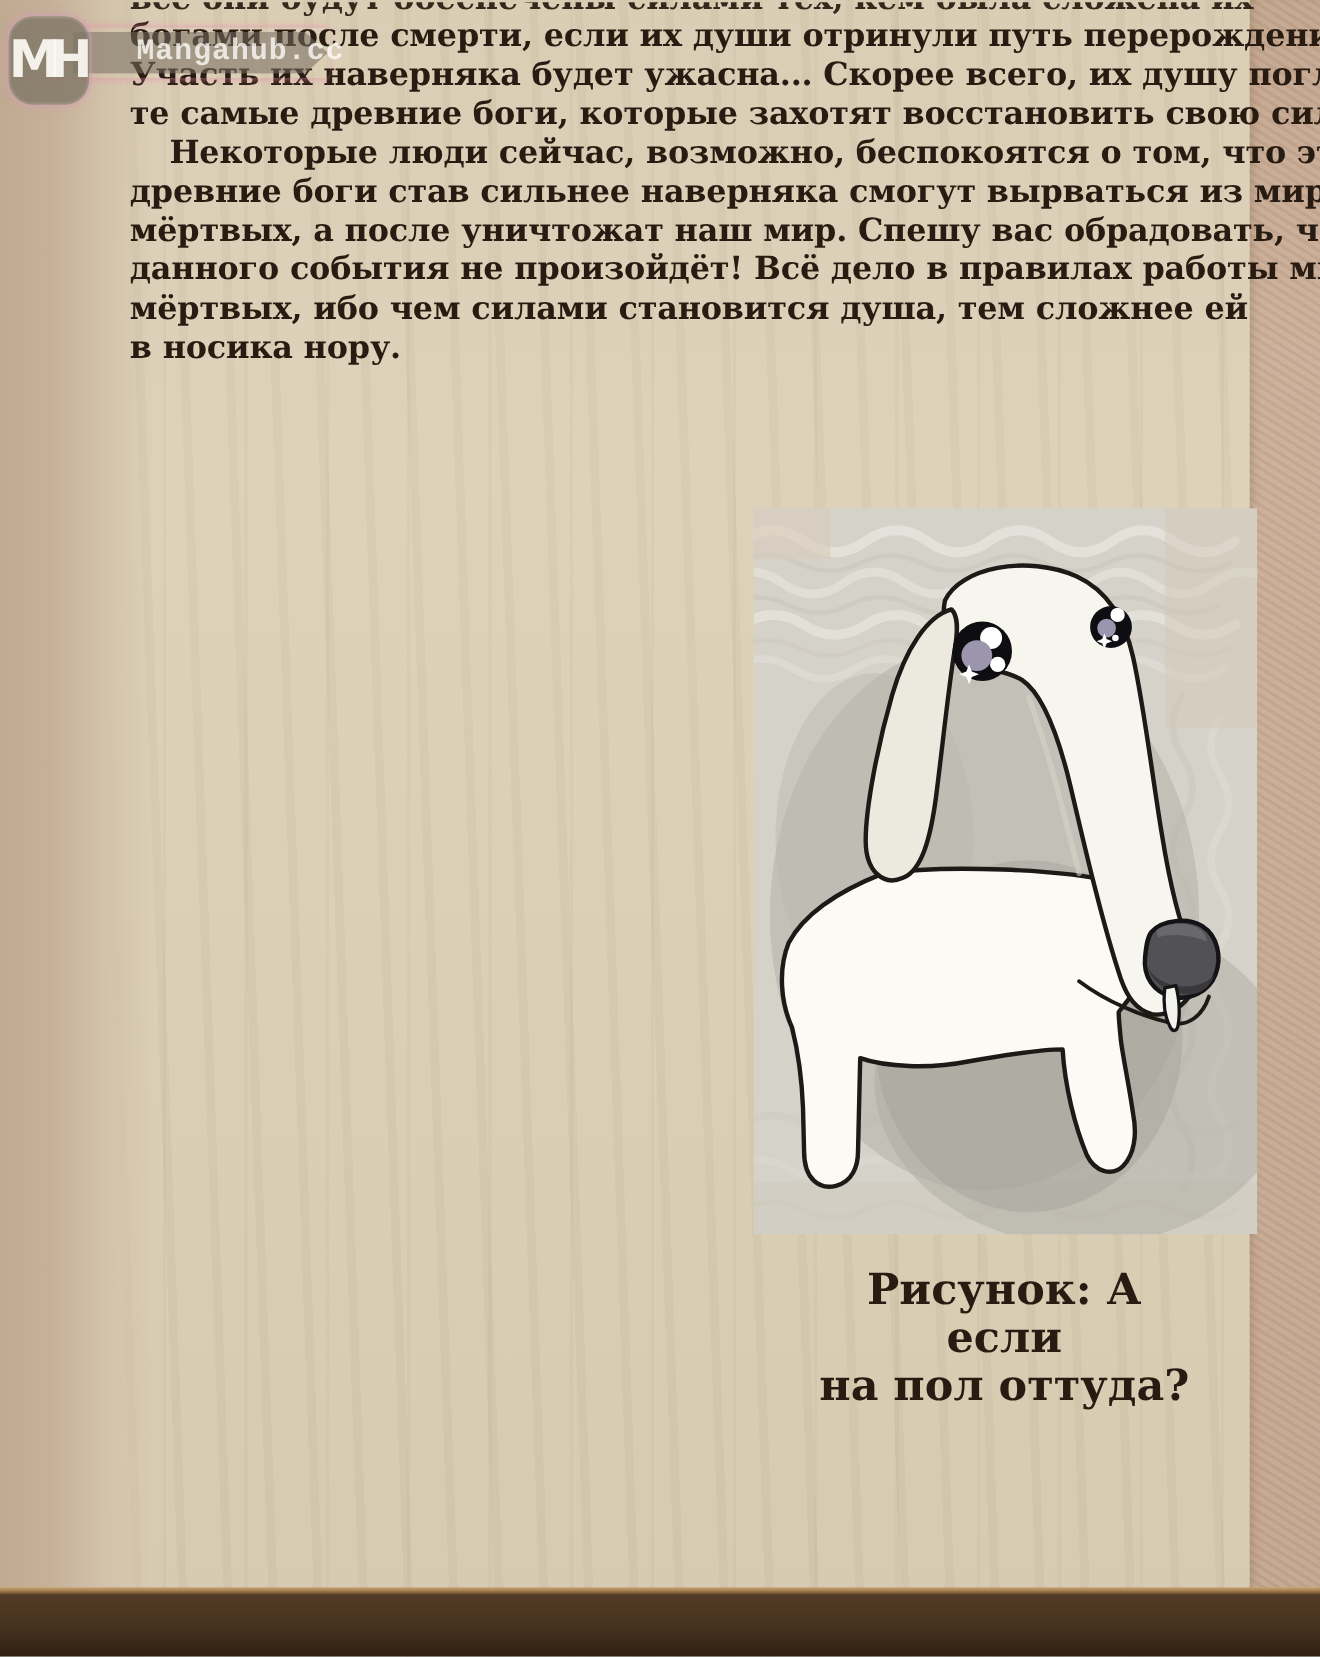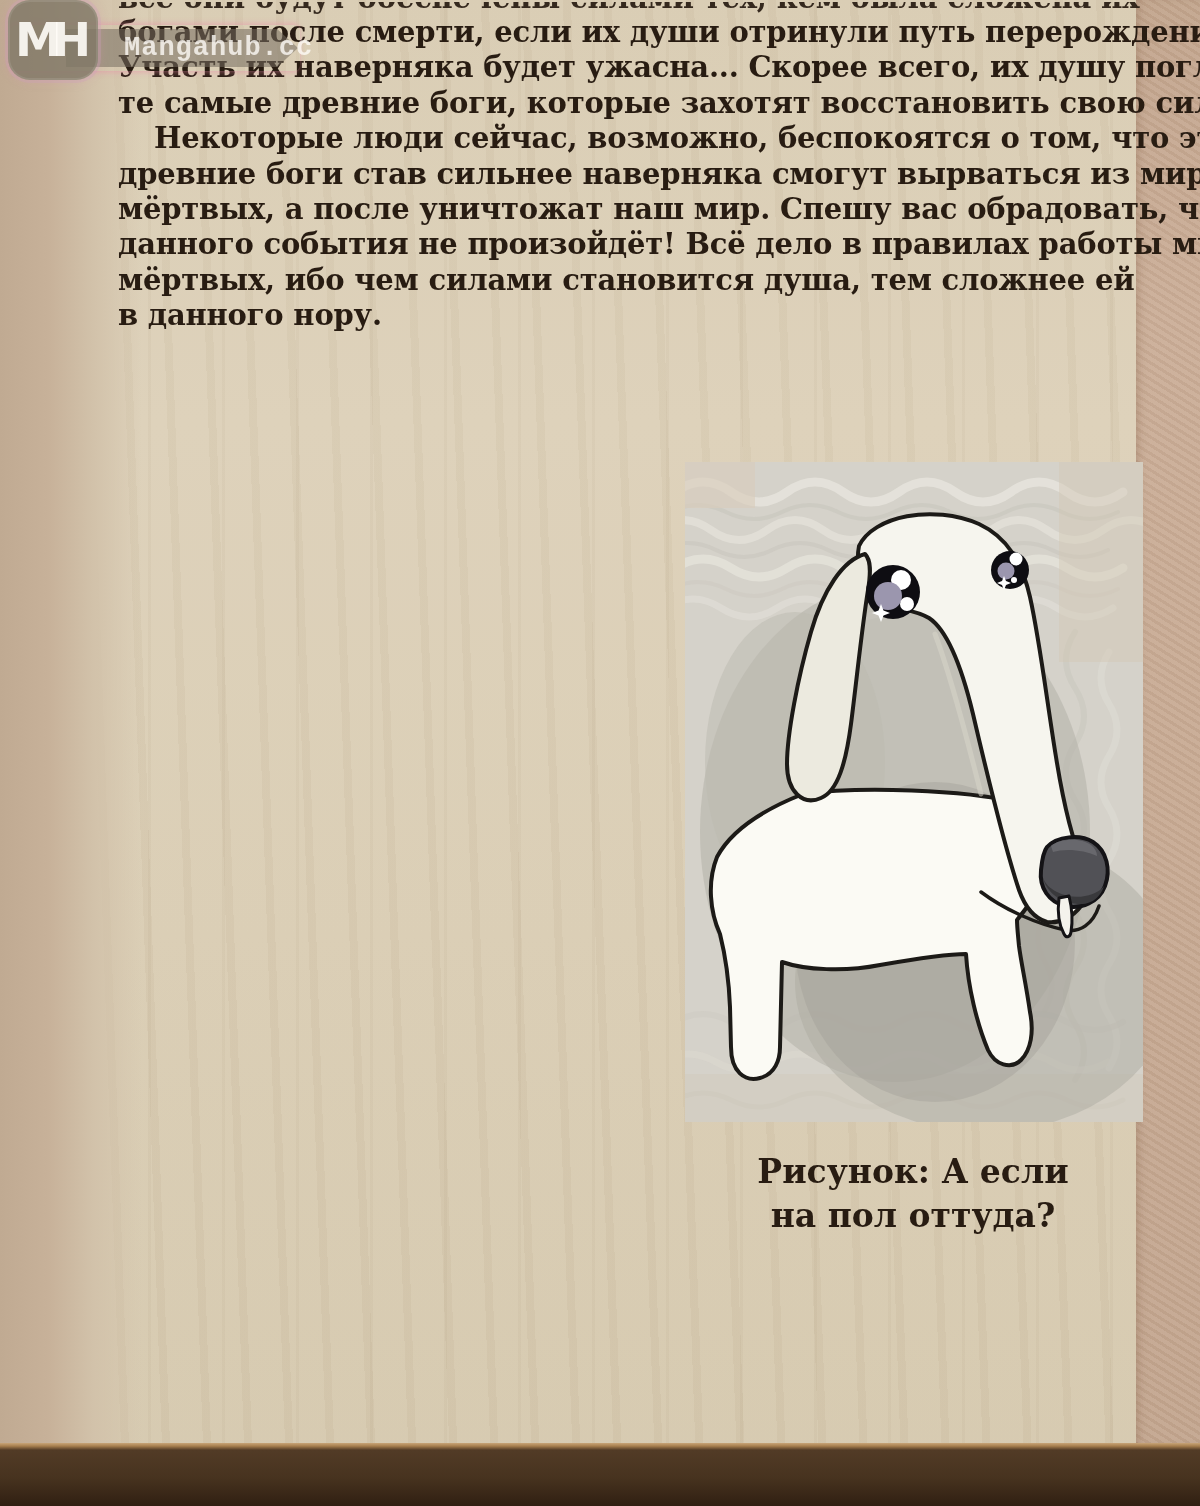--- a/index.html
+++ b/index.html
@@ -33,21 +33,21 @@
   .line{
     font-weight:700;font-size:29px;line-height:35.4px;white-space:nowrap;
     color:#281c12;letter-spacing:-0.2px;
   }
   .line.indent{padding-left:36px;}
   .line.clipped{height:13px;overflow:hidden;}
   .line.clipped span{display:block;transform:translateY(-21px);opacity:.92;}
   
   .caption{
     position:absolute;left:733px;top:1150px;width:360px;text-align:center;
-    font-weight:700;font-size:33px;line-height:44px;color:#281c12;
+    font-weight:700;font-size:39px;line-height:44px;color:#281c12;
   }
   
   .illustration{position:absolute;left:685px;top:462px;width:458px;height:660px;}
   .illustration svg{display:block;width:100%;height:100%;}
   
   .watermark{position:absolute;left:0;top:0;width:320px;height:100px;}
   .wm-ribbon{
     position:absolute;left:66px;top:29px;width:232px;height:38px;
     background:rgba(118,110,96,.55);
     clip-path:polygon(0 0,91% 0,100% 50%,91% 100%,0 100%);
@@ -58,25 +58,25 @@
     border-radius:6px;pointer-events:none;
   }
   .wm-site{
     position:absolute;left:92px;top:31px;
     font-family:Liberation Mono, monospace;
     font-weight:700;font-size:27px;line-height:34px;letter-spacing:1px;
     color:rgba(255,252,248,.78);
     margin-left:32px;
   }
   .wm-badge{
-    position:absolute;left:8px;top:0;width:90px;height:80px;border-radius:22px;
+    position:absolute;left:8px;top:15px;width:73px;height:80px;border-radius:22px;
     background:rgba(128,119,103,.82);
     box-shadow:0 0 0 3px rgba(205,160,190,.30), 0 0 10px 2px rgba(225,150,180,.25),
                inset 0 0 0 2px rgba(255,255,255,.10);
-    display:flex;align-items:center;justify-content:center;
+    display:flex;align-items:center;justify-content:flex-start;
   }
   .wm-mono{
     font-family:"DejaVu Sans","Liberation Sans",sans-serif;
     font-weight:700;font-size:47px;color:rgba(255,253,248,.90);
     letter-spacing:-10px;padding-right:10px;transform:translateY(-1px);
   }
 </style>
 </head>
 <body>
 
@@ -90,21 +90,21 @@
         <span>все они будут обеспечены силами тех, кем была сложена их общая судьба</span>
       </div>
     <div class="line">богами после смерти, если их души отринули путь перерождения.</div>
     <div class="line">Участь их наверняка будет ужасна... Скорее всего, их душу поглотят</div>
     <div class="line">те самые древние боги, которые захотят восстановить свою силу.</div>
     <div class="line indent">Некоторые люди сейчас, возможно, беспокоятся о том, что эти</div>
     <div class="line">древние боги став сильнее наверняка смогут вырваться из мира</div>
     <div class="line">мёртвых, а после уничтожат наш мир. Спешу вас обрадовать, что</div>
     <div class="line">данного события не произойдёт! Всё дело в правилах работы мира</div>
     <div class="line">мёртвых, ибо чем силами становится душа, тем сложнее ей</div>
-    <div class="line">в данного нору.</div>
+    <div class="line">в носика нору.</div>
   </div>
 
   <div class="illustration">
     <svg viewBox="0 0 458 660" role="img" aria-label="dog drawing">
 
       <rect x="0" y="0" width="458" height="660" fill="#d5d2ca"></rect>
 
       <g fill="none" stroke-linecap="round">
         <path d="M-10,30 q28,-20 56,0 t56,0 t56,0 t56,0 t56,0 t56,0 t56,0 t56,0" stroke="#e7e5dd" stroke-width="9" opacity=".8"></path>
         <path d="M-30,68 q28,-20 56,0 t56,0 t56,0 t56,0 t56,0 t56,0 t56,0 t56,0 t56,0" stroke="#e4e2da" stroke-width="8" opacity=".75"></path>

